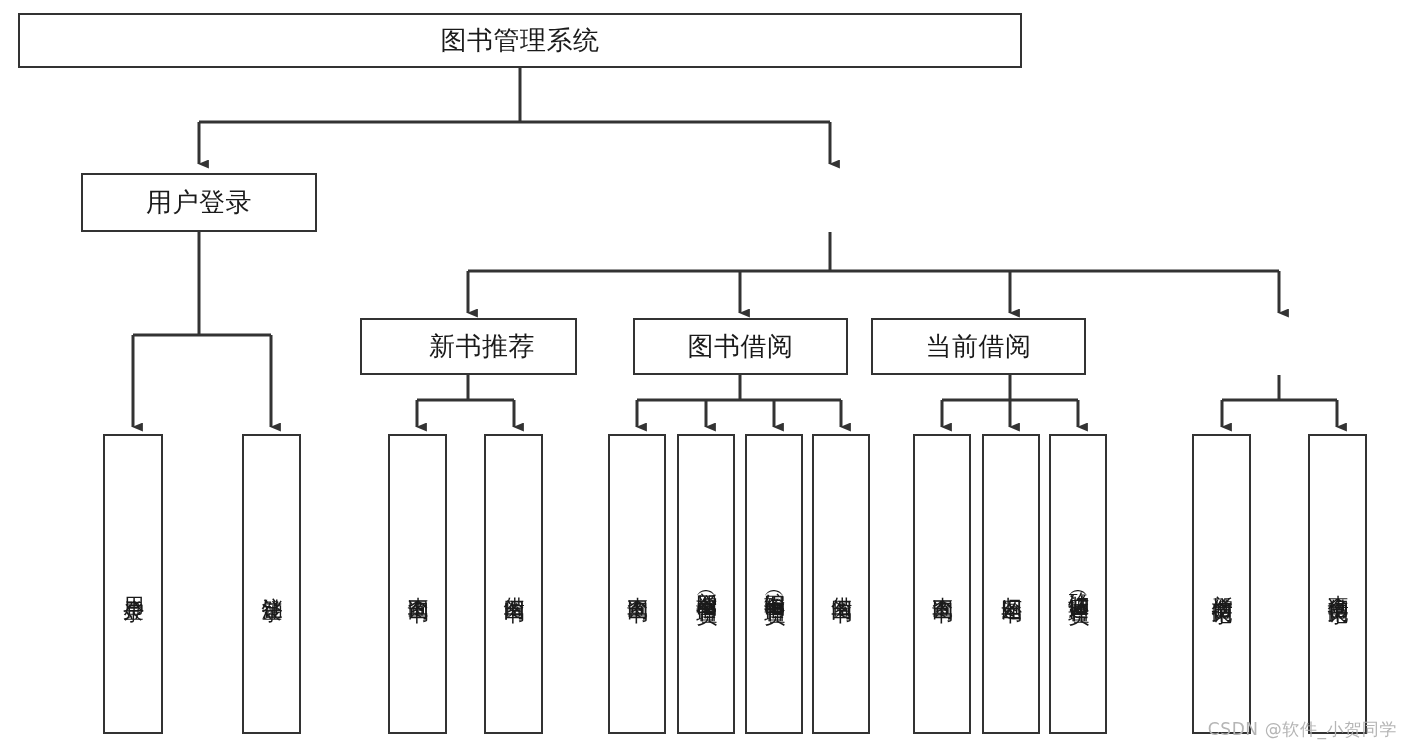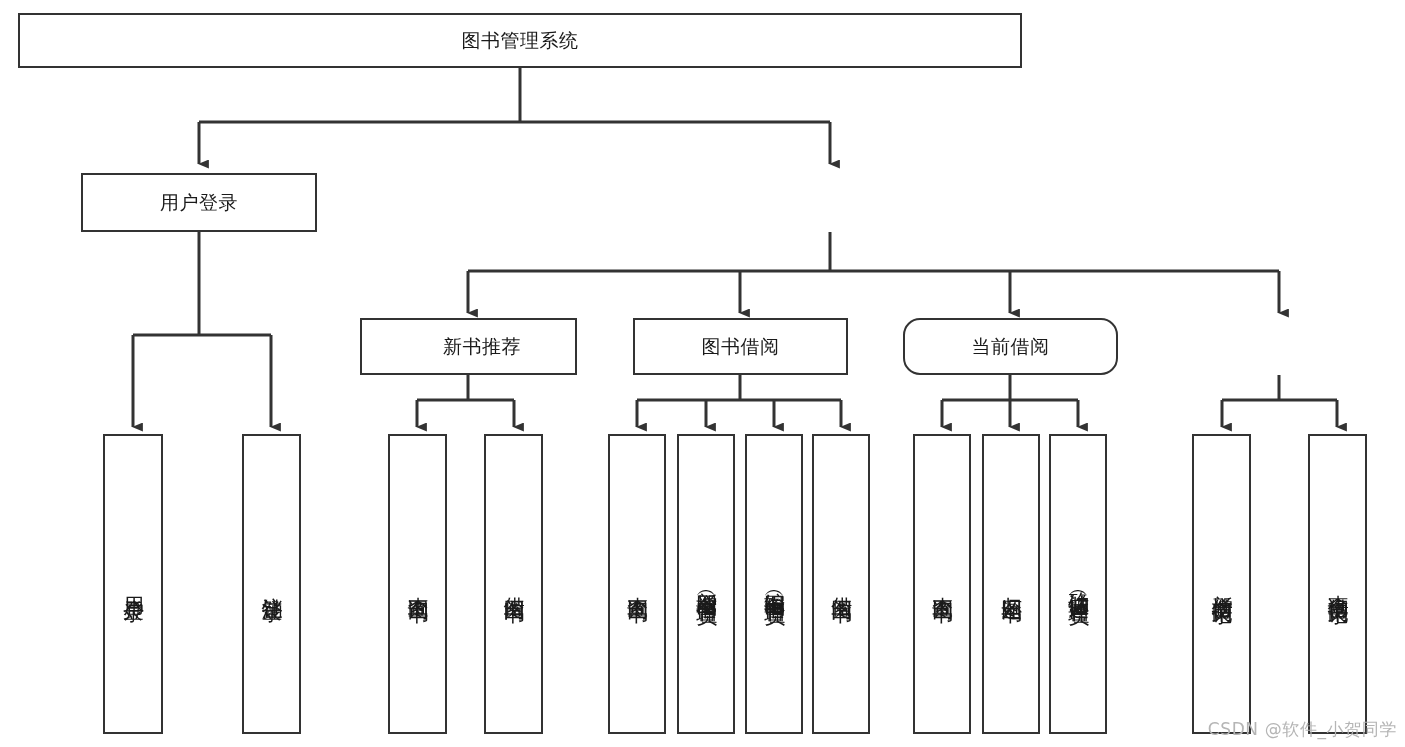--- a/index.html
+++ b/index.html
@@ -30,21 +30,21 @@
     position: absolute;
     box-sizing: border-box;
     border: 2px solid #333333;
     background: #ffffff;
     display: flex;
     align-items: center;
     justify-content: center;
     color: #1a1a1a;
   }
   .node.horiz {
-    font-size: 19px;
+    font-size: 26px;
     line-height: 1.2;
     letter-spacing: 0.5px;
     white-space: nowrap;
   }
   .node.vert {
     writing-mode: vertical-rl;
     text-orientation: upright;
     font-size: 21px;
     line-height: 1.32;
     letter-spacing: 2px;
@@ -137,21 +137,21 @@
 
 
   <div class="node horiz" style="left:360px; top:318px; width:217px; height:57px;padding-left:27px;">
     <span>新书推荐</span>
   </div>
 
   <div class="node horiz" style="left:633px; top:318px; width:215px; height:57px;">
     <span>图书借阅</span>
   </div>
 
-  <div class="node horiz" style="left:903px; top:318px; width:215px; height:57px;border-radius:17px;">
+  <div class="node horiz" style="left:871px; top:318px; width:215px; height:57px;">
     <span>当前借阅</span>
   </div>
 
 
   <div class="node vert" style="left:103px; top:434px; width:60px; height:300px;">
     <span class="vtext">用户登录</span>
   </div>
 
   <div class="node vert" style="left:242px; top:434px; width:59px; height:300px;">
     <span class="vtext">注销登录</span>

